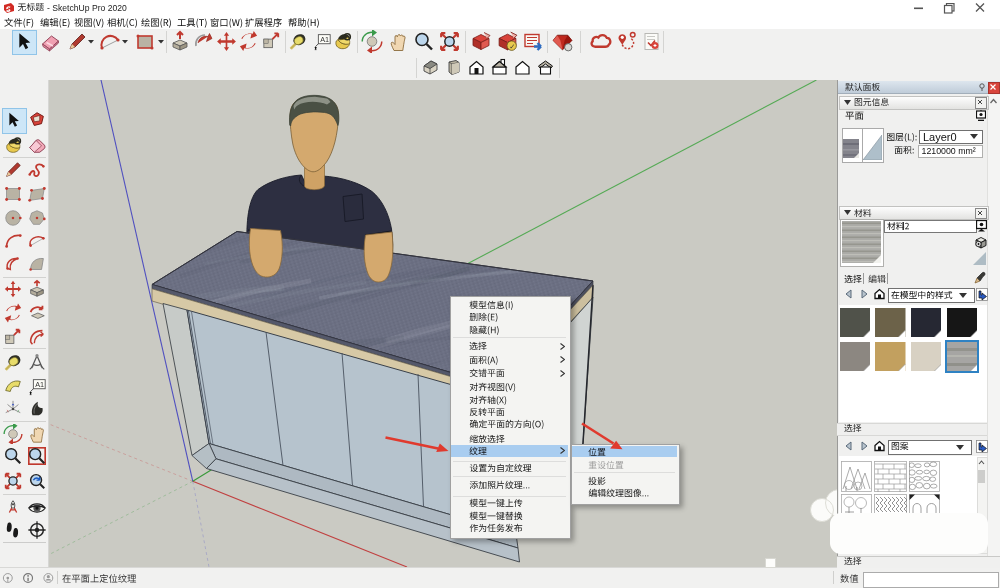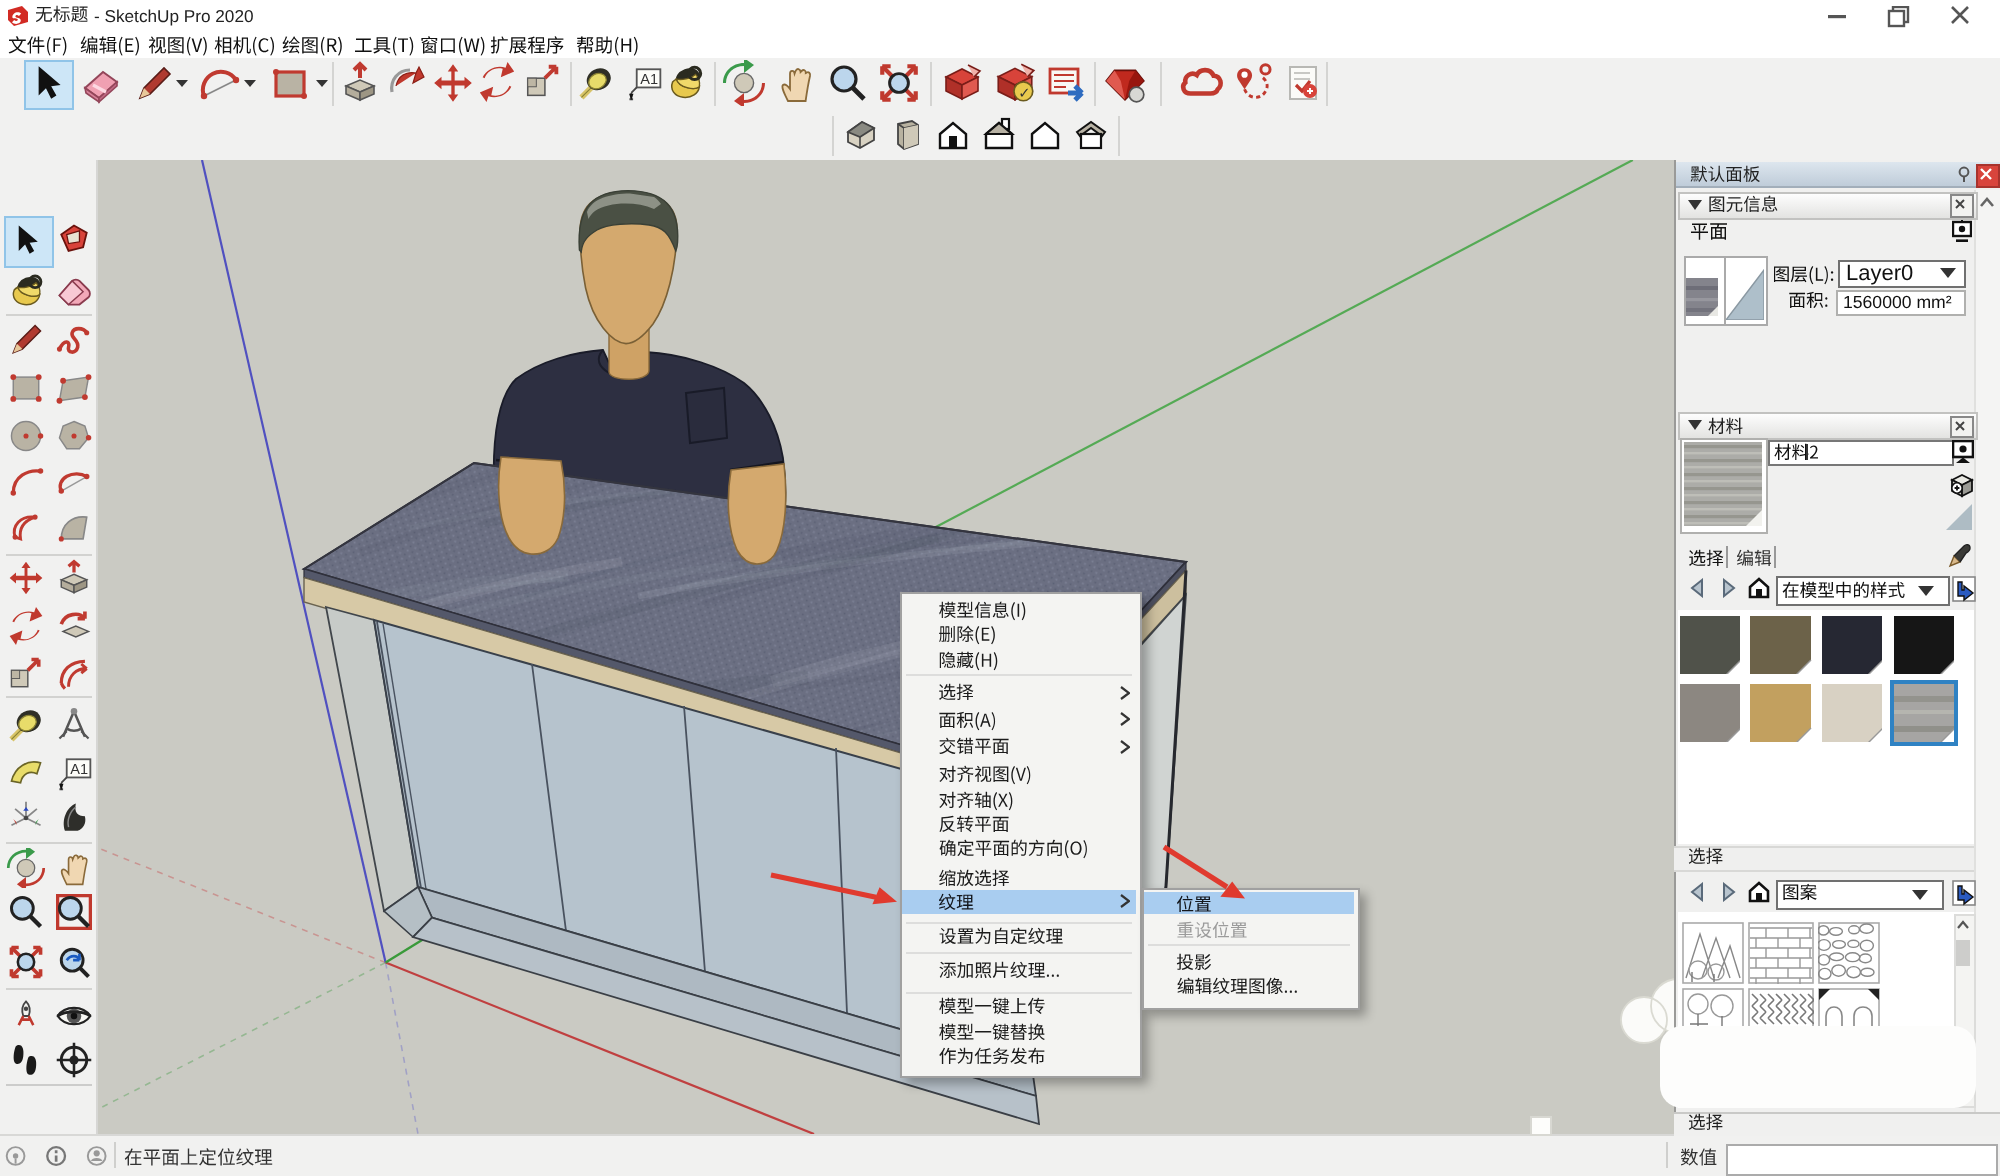--- a/index.html
+++ b/index.html
@@ -552,21 +552,21 @@
   </svg>
 <div class="ab" style="left:919px;top:129.5px;width:62px;height:12px;background:#fff;border:1px solid #707070"></div>
 <div class="ab" style="left:923px;top:131px;font-size:11px;color:#111">Layer0</div>
 <svg class="ab" style="left:970px;top:134px;" width="8" height="5" viewBox="0 0 8 5">
     <path d="M0 0 L8 0 L4 5 Z" fill="#333"></path>
   </svg>
 <svg style="position:absolute;left:894.498px;top:144.1px;overflow:visible" width="23" height="12" viewBox="0 -9.45 23 12.15">
     <path d="M3.5 -3.0L5.4 -3.0L5.4 -2.0L3.5 -2.0ZM3.5 -3.6L3.5 -4.6L5.4 -4.6L5.4 -3.6ZM3.5 -1.4L5.4 -1.4L5.4 -0.4L3.5 -0.4ZM0.5 -7.0L0.5 -6.3L4.0 -6.3C3.9 -5.9 3.8 -5.5 3.7 -5.2L0.9 -5.2L0.9 0.7L1.6 0.7L1.6 0.2L7.4 0.2L7.4 0.7L8.1 0.7L8.1 -5.2L4.4 -5.2L4.8 -6.3L8.5 -6.3L8.5 -7.0ZM1.6 -0.4L1.6 -4.6L2.9 -4.6L2.9 -0.4ZM7.4 -0.4L6.0 -0.4L6.0 -4.6L7.4 -4.6ZM15.8 -1.8C16.3 -1.1 16.8 -0.0 17.0 0.6L17.6 0.4C17.4 -0.3 16.9 -1.3 16.4 -2.1ZM14.0 -2.1C13.7 -1.1 13.3 -0.3 12.7 0.3C12.9 0.4 13.1 0.6 13.3 0.7C13.9 0.1 14.4 -0.9 14.7 -1.9ZM14.0 -6.3L16.6 -6.3L16.6 -3.6L14.0 -3.6ZM13.4 -6.9L13.4 -2.9L17.2 -2.9L17.2 -6.9ZM12.6 -7.5C11.8 -7.2 10.5 -6.9 9.3 -6.7C9.4 -6.6 9.5 -6.4 9.5 -6.2C10.0 -6.3 10.5 -6.4 11.0 -6.4L11.0 -5.0L9.4 -5.0L9.4 -4.3L10.9 -4.3C10.5 -3.3 9.9 -2.1 9.3 -1.5C9.4 -1.3 9.6 -1.1 9.7 -0.9C10.1 -1.4 10.6 -2.3 11.0 -3.2L11.0 0.7L11.7 0.7L11.7 -3.5C12.0 -3.0 12.4 -2.3 12.6 -2.0L13.0 -2.5C12.8 -2.8 11.9 -3.9 11.7 -4.2L11.7 -4.3L13.1 -4.3L13.1 -5.0L11.7 -5.0L11.7 -6.6C12.1 -6.7 12.6 -6.8 13.0 -6.9ZM19.3 -3.5C19.6 -3.5 19.8 -3.8 19.8 -4.1C19.8 -4.5 19.6 -4.8 19.3 -4.8C18.9 -4.8 18.7 -4.5 18.7 -4.1C18.7 -3.8 18.9 -3.5 19.3 -3.5ZM19.3 0.1C19.6 0.1 19.8 -0.1 19.8 -0.5C19.8 -0.9 19.6 -1.1 19.3 -1.1C18.9 -1.1 18.7 -0.9 18.7 -0.5C18.7 -0.1 18.9 0.1 19.3 0.1Z" fill="#111"></path>
   </svg>
 <div class="ab" style="left:918px;top:144.5px;width:63px;height:11px;background:#fff;border:1px solid #b0b0ae"></div>
-<div class="ab" style="left:921.5px;top:145.5px;font-size:8.8px;color:#111">1560000 mm²</div>
+<div class="ab" style="left:921.5px;top:145.5px;font-size:8.8px;color:#111">1210000 mm²</div>
 <div class="ab" style="left:839px;top:206px;width:148px;height:12px;background:linear-gradient(#fdfdfd,#e3e3e1);border:1px solid #c2c2c0"></div>
 <svg class="ab" style="left:844px;top:210px;" width="7" height="5" viewBox="0 0 7 5">
     <path d="M0 0 L7 0 L3.5 5 Z" fill="#333"></path>
   </svg>
 <svg style="position:absolute;left:854px;top:206.8px;overflow:visible" width="20" height="12" viewBox="0 -9.24 20 11.88">
     <path d="M6.8 -7.4L6.8 -5.5L4.2 -5.5L4.2 -4.9L6.6 -4.9C5.9 -3.5 4.8 -2.0 3.7 -1.2C3.8 -1.1 4.0 -0.9 4.2 -0.7C5.1 -1.4 6.1 -2.7 6.8 -4.0L6.8 -0.2C6.8 -0.0 6.8 0.0 6.6 0.0C6.5 0.0 5.9 0.0 5.3 0.0C5.4 0.2 5.5 0.5 5.5 0.7C6.3 0.7 6.8 0.7 7.1 0.6C7.4 0.5 7.5 0.3 7.5 -0.2L7.5 -4.9L8.4 -4.9L8.4 -5.5L7.5 -5.5L7.5 -7.4ZM2.0 -7.4L2.0 -5.5L0.5 -5.5L0.5 -4.9L1.9 -4.9C1.6 -3.6 0.9 -2.3 0.2 -1.5C0.3 -1.4 0.5 -1.1 0.6 -0.9C1.1 -1.5 1.6 -2.5 2.0 -3.6L2.0 0.7L2.7 0.7L2.7 -3.8C3.0 -3.4 3.5 -2.7 3.7 -2.4L4.1 -3.0C3.9 -3.3 3.0 -4.3 2.7 -4.6L2.7 -4.9L3.9 -4.9L3.9 -5.5L2.7 -5.5L2.7 -7.4ZM9.3 -6.7C9.5 -6.1 9.7 -5.3 9.8 -4.8L10.3 -4.9C10.2 -5.4 10.0 -6.2 9.8 -6.8ZM12.1 -6.9C12.0 -6.3 11.7 -5.4 11.5 -4.9L12.0 -4.7C12.2 -5.2 12.5 -6.1 12.7 -6.7ZM13.3 -6.3C13.9 -6.0 14.5 -5.5 14.7 -5.2L15.1 -5.7C14.8 -6.0 14.2 -6.5 13.7 -6.8ZM12.9 -4.1C13.4 -3.8 14.1 -3.4 14.4 -3.0L14.7 -3.6C14.4 -3.9 13.7 -4.3 13.2 -4.6ZM9.2 -4.4L9.2 -3.8L10.5 -3.8C10.1 -2.8 9.6 -1.7 9.1 -1.1C9.2 -0.9 9.3 -0.6 9.4 -0.4C9.8 -1.0 10.3 -2.0 10.6 -2.9L10.6 0.7L11.2 0.7L11.2 -2.9C11.6 -2.4 12.0 -1.8 12.1 -1.4L12.6 -1.9C12.4 -2.2 11.5 -3.4 11.2 -3.7L11.2 -3.8L12.7 -3.8L12.7 -4.4L11.2 -4.4L11.2 -7.4L10.6 -7.4L10.6 -4.4ZM12.7 -1.8L12.8 -1.2L15.5 -1.7L15.5 0.7L16.2 0.7L16.2 -1.8L17.3 -2.0L17.2 -2.6L16.2 -2.4L16.2 -7.4L15.5 -7.4L15.5 -2.3Z" fill="#222"></path>
   </svg>
 <div class="ab" style="left:975px;top:207.5px;width:9.5px;height:9.5px;background:#f2f2f0;border:1px solid #888"></div>
 <svg class="ab" style="left:975px;top:207.5px;" width="10" height="10" viewBox="0 0 10 10">
     <path d="M3 3 L7 7 M7 3 L3 7" stroke="#444" stroke-width="1"></path>

